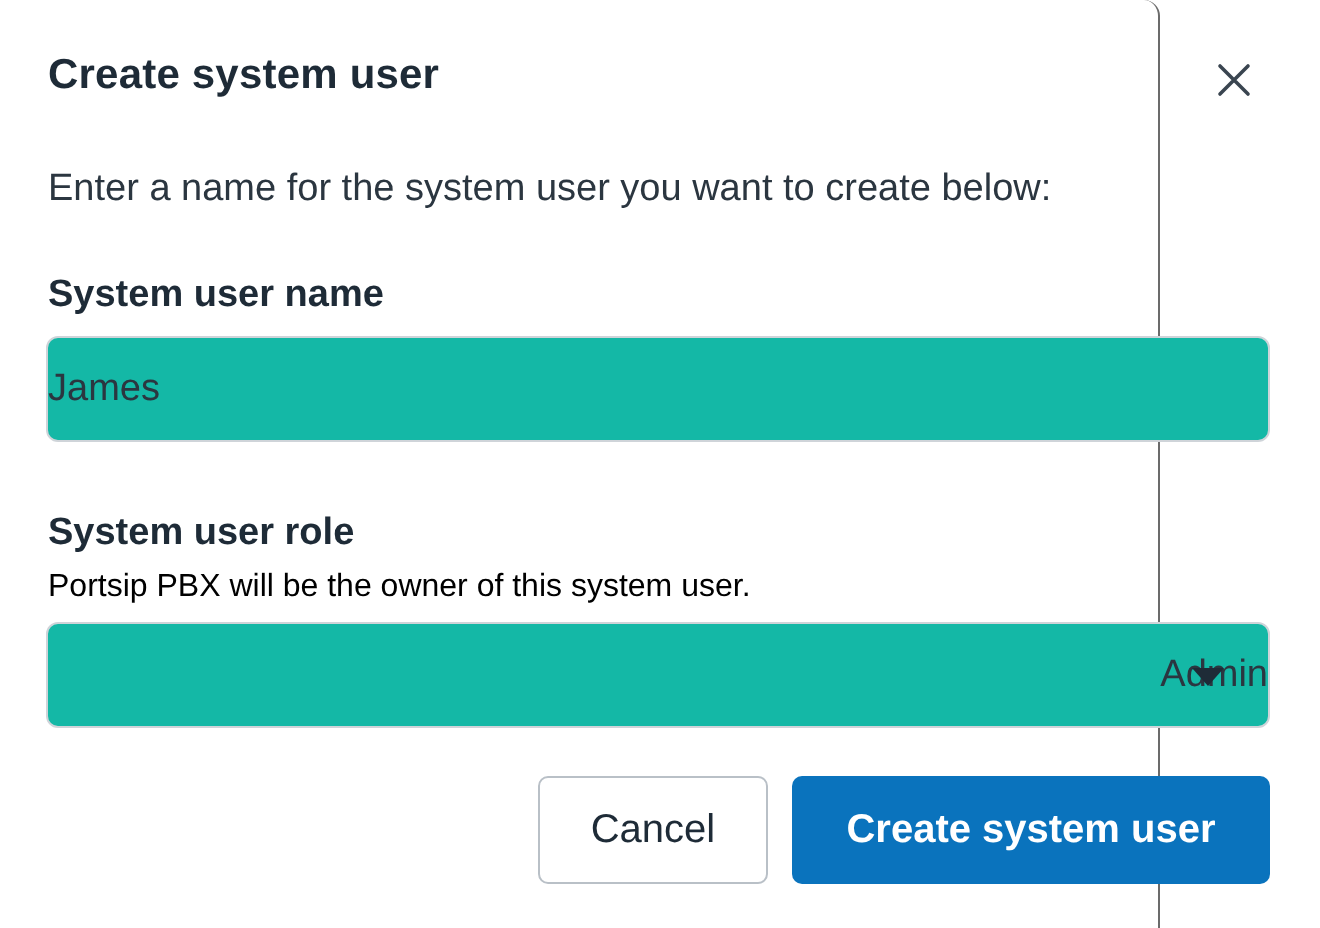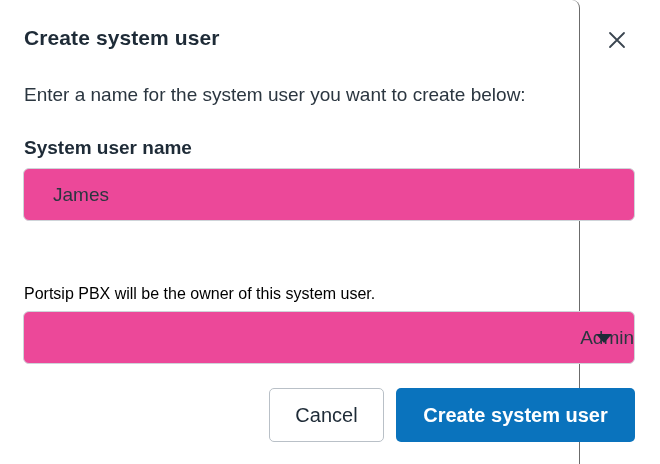--- a/index.html
+++ b/index.html
@@ -35,22 +35,22 @@
     .label.name { top: 137px; }
     .label.role { top: 256px; }
 
     .hint {
       position: absolute; left: 24px; top: 285px;
       font-size: 16px; color: #000000;
     }
 
     .field {
       position: absolute; left: 23px; width: 612px; height: 53px;
-      border: 1px solid #cfd4d9; border-radius: 6px; background: #ec4899;
-      display: flex; align-items: center; padding-left: 29px;
+      border: 1px solid #cfd4d9; border-radius: 6px; background: #14b8a6;
+      display: flex; align-items: center; padding-left: 0;
       font-size: 19px; color: #2b3640;
     }
     .field.name-input { top: 168px; }
     .field.role-select { top: 311px; justify-content: flex-end; }
     .field input {
       border: none; outline: none; font: inherit; color: inherit; width: 100%; background: transparent;
     }
     .caret {
       position: absolute; right: 22px; top: 22px; width: 0; height: 0;
       border-left: 8px solid transparent; border-right: 8px solid transparent;
@@ -81,20 +81,21 @@
     </svg>
   </div>
 
   <div class="desc">Enter a name for the system user you want to create below:</div>
 
   <div class="label name">System user name</div>
   <div class="field name-input">
     <input type="text" value="James" style="">
   </div>
 
+  <div class="label role">System user role</div>
   <div class="hint">Portsip PBX will be the owner of this system user.</div>
   <div class="field role-select">
     <span>Admin</span>
     <span class="caret"></span>
   </div>
 
   <div class="btn cancel">Cancel</div>
   <div class="btn create">Create system user</div>
 </div>
 

